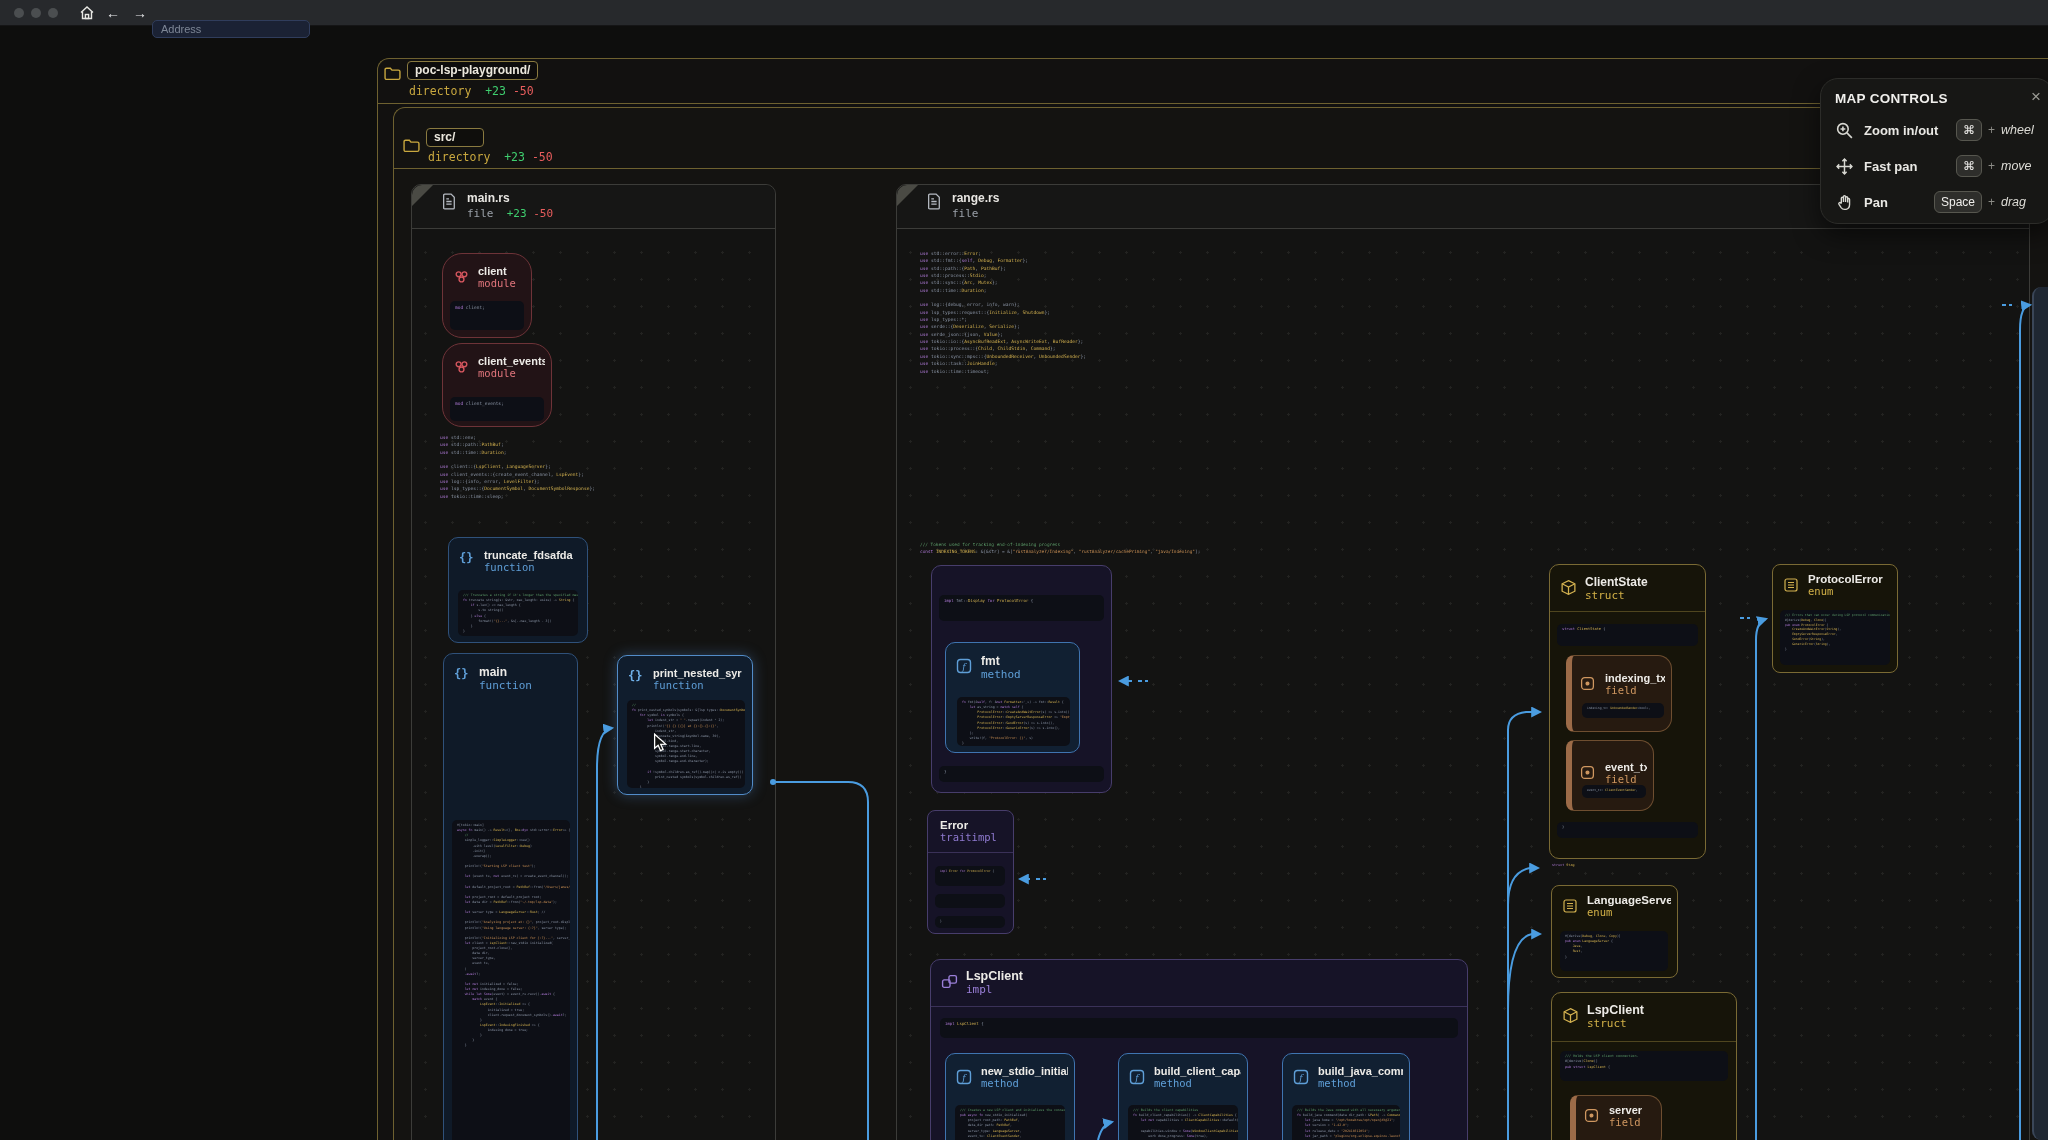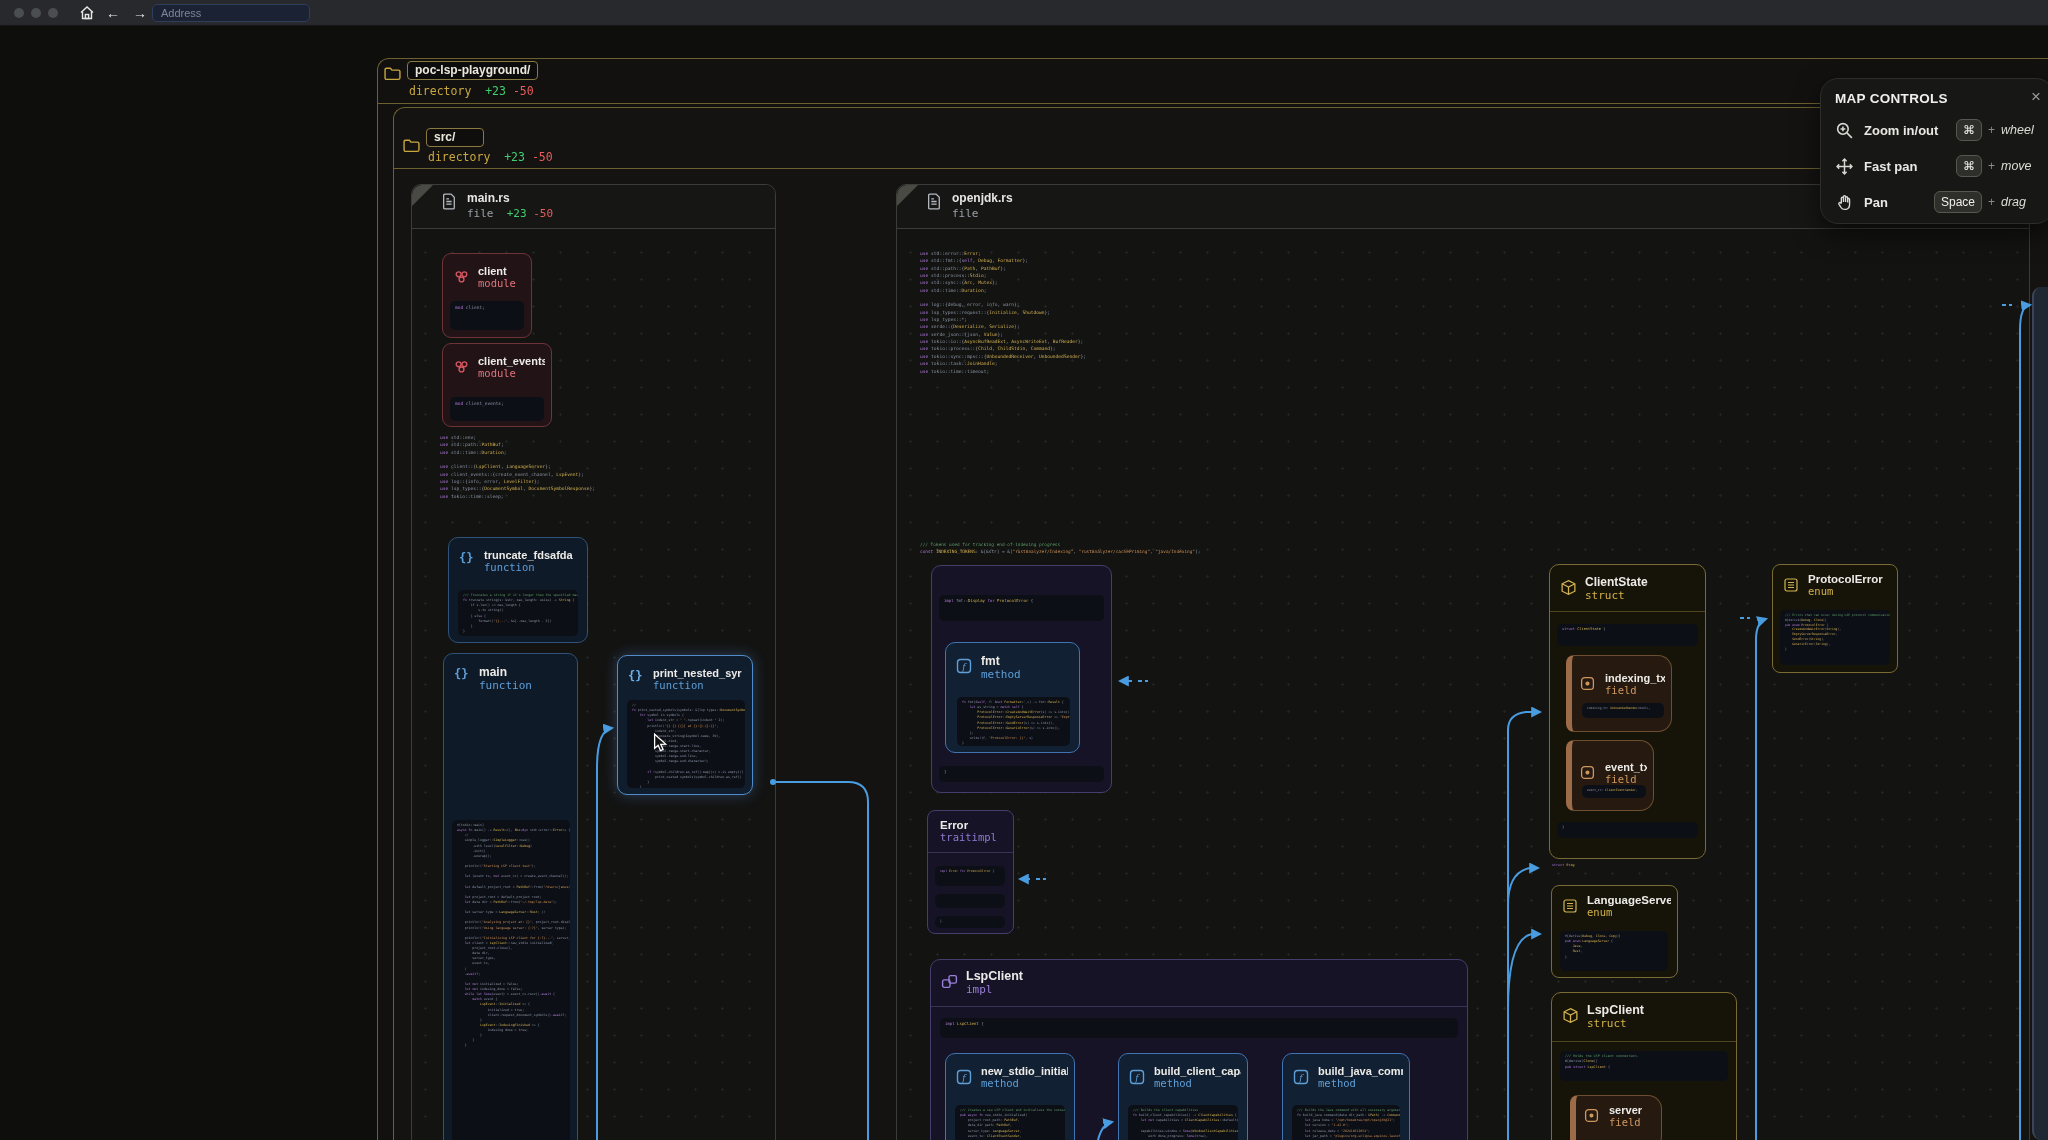--- a/index.html
+++ b/index.html
@@ -6,21 +6,21 @@
   html,body { width:2048px; height:1140px; overflow:hidden; background:#0e0e0d;
               font-family:"Liberation Sans", sans-serif; }
   .mono { font-family:"DejaVu Sans Mono", monospace; }
   .abs { position:absolute; }
 
   
   #topbar { position:absolute; left:0; top:0; width:2048px; height:26px;
             background:#27292c; border-bottom:1px solid #151516; z-index:40; }
   .win-dot { position:absolute; top:8px; width:10px; height:10px; border-radius:50%;
              background:#4b4e50; }
-  #addr { position:absolute; left:152px; top:4px; width:158px; height:18px;
+  #addr { position:absolute; left:152px; top:20px; width:158px; height:18px;
           background:#1b2234; border:1px solid #303d5c; border-radius:5px;
           color:#aab3c2; font-size:11px; padding:0 8px; outline:none;
           font-family:"Liberation Sans",sans-serif; }
   #addr::placeholder { color:#7d8696; }
   .nav-glyph { position:absolute; top:4px; color:#e6e7e9; font-size:14px; line-height:18px; }
 
   
   .dir { position:absolute; border:1px solid #6e6130; border-right:0; border-bottom:0;
          border-top-left-radius:12px; z-index:1; }
   .hline { position:absolute; height:1px; z-index:3; }
@@ -44,21 +44,21 @@
             color:#9aa0a8; white-space:nowrap; }
 
   
   .node { position:absolute; z-index:3; overflow:hidden; }
   .nhdr { position:absolute; left:10px; top:11px; right:6px; display:flex; gap:8px; }
   .nicon { flex:0 0 17px; height:17px; margin-top:4px; }
   .ntxt  { overflow:hidden; }
   .ntitle { font-weight:bold; color:#edebe7; white-space:nowrap; overflow:hidden; }
   .nkind  { font-family:"DejaVu Sans Mono",monospace; white-space:nowrap; }
 
-  .module { border:1px solid #6e3338; background:#221316; border-radius:9px; }
+  .module { border:1px solid #6e3338; background:#221316; border-radius:20px; }
   .module .nkind { color:#e0757c; }
   .fnbox  { border:1.5px solid #2f517a; background:#0f1a28; border-radius:10px; }
   .fnbox .nkind, .method .nkind { color:#5f9fd8; }
   .fnbox.hl { border-color:#528cc8; box-shadow:0 0 14px rgba(90,150,220,0.35); background:#101d2d; }
   .method { border:1.5px solid #3f74b0; background:#112032; border-radius:10px; }
   .implbox { border:1px solid #473d6b; background:#161327; border-radius:10px; }
   .implbox .nkind { color:#9a7fd8; }
   .structbox { border:1px solid #7a6a34; background:#161409; border-radius:10px; }
   .structbox .nkind { color:#d4b248; }
   .fieldbox { border:1px solid #6e4e30; border-left:6px solid #9c6b48;
@@ -318,21 +318,21 @@
 
 <div class="file" style="left:896px;top:184px;width:1134px;height:966px">
   <div class="file-hdr"></div>
   <div class="fold"></div>
   <span class="abs" style="left:30px;top:8px">
     <svg width="15" height="17" viewBox="0 0 14 16" fill="none" stroke="#b5bac2" stroke-width="1.2">
       <path d="M2.5 1 H8.5 L11.5 4 V14 Q11.5 15 10.5 15 H2.5 Q1.5 15 1.5 14 V2 Q1.5 1 2.5 1 Z"></path>
       <path d="M4 8 H9 M4 10.5 H9 M4 5.5 H6.5"></path>
     </svg>
   </span>
-  <div class="ftitle" style="left:55px;top:6px">openjdk.rs</div>
+  <div class="ftitle" style="left:55px;top:6px">range.rs</div>
   <div class="fmeta" style="left:55px;top:22px">file</div>
 </div>
 
 <div class="codefree" style="left:920px;top:250px;width:420px;height:212px;font-size:4.6px">
     <div class="code-line"><span class="tk-kw">use</span> std::error::<span class="tk-ty">Error</span>;</div>
     <div class="code-line"><span class="tk-kw">use</span> std::fmt::{<span class="tk-kw">self</span>, <span class="tk-ty">Debug</span>, <span class="tk-ty">Formatter</span>};</div>
     <div class="code-line"><span class="tk-kw">use</span> std::path::{<span class="tk-ty">Path</span>, <span class="tk-ty">PathBuf</span>};</div>
     <div class="code-line"><span class="tk-kw">use</span> std::process::<span class="tk-ty">Stdio</span>;</div>
     <div class="code-line"><span class="tk-kw">use</span> std::sync::{<span class="tk-ty">Arc</span>, <span class="tk-ty">Mutex</span>};</div>
     <div class="code-line"><span class="tk-kw">use</span> std::time::<span class="tk-ty">Duration</span>;</div>

